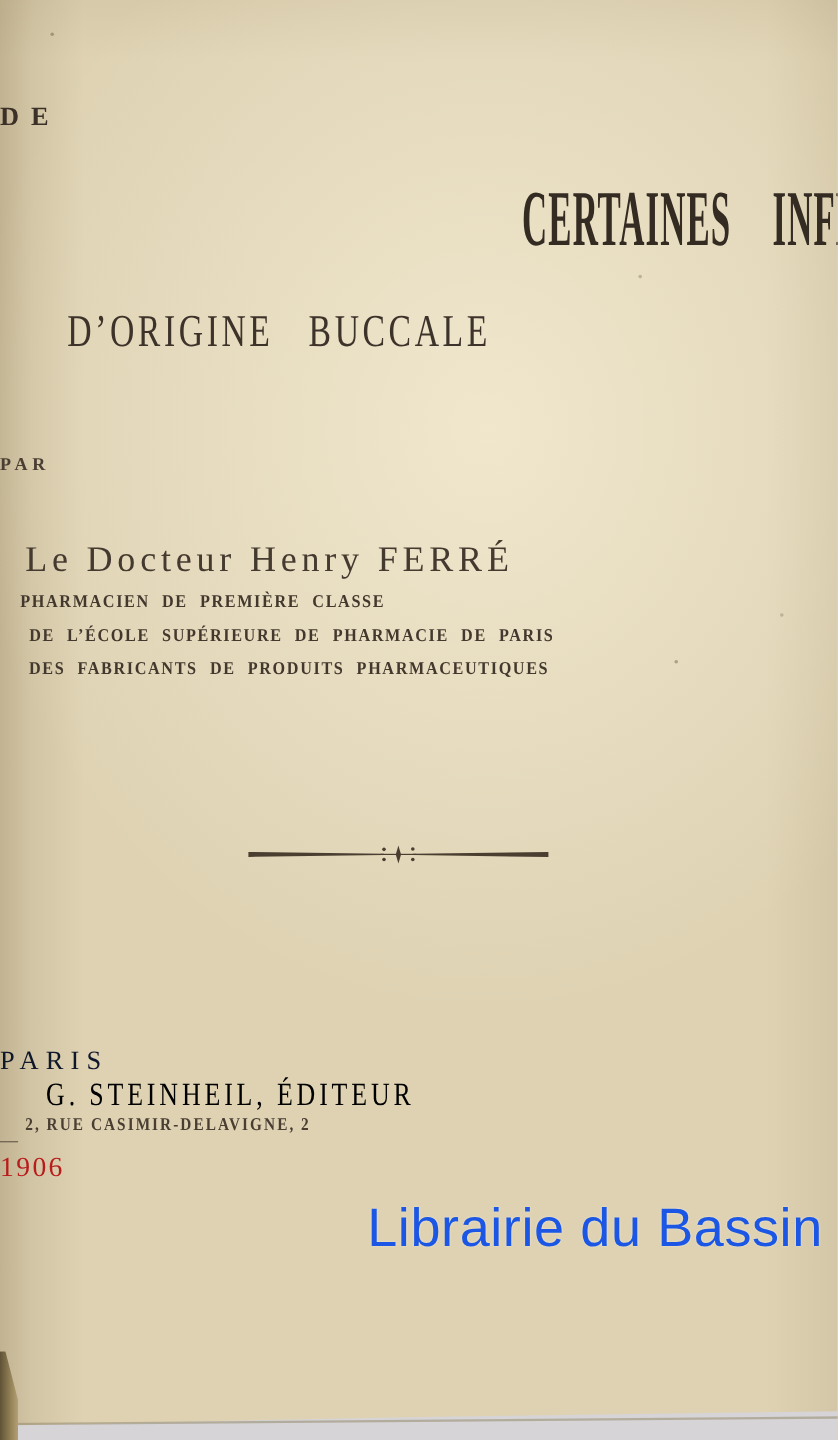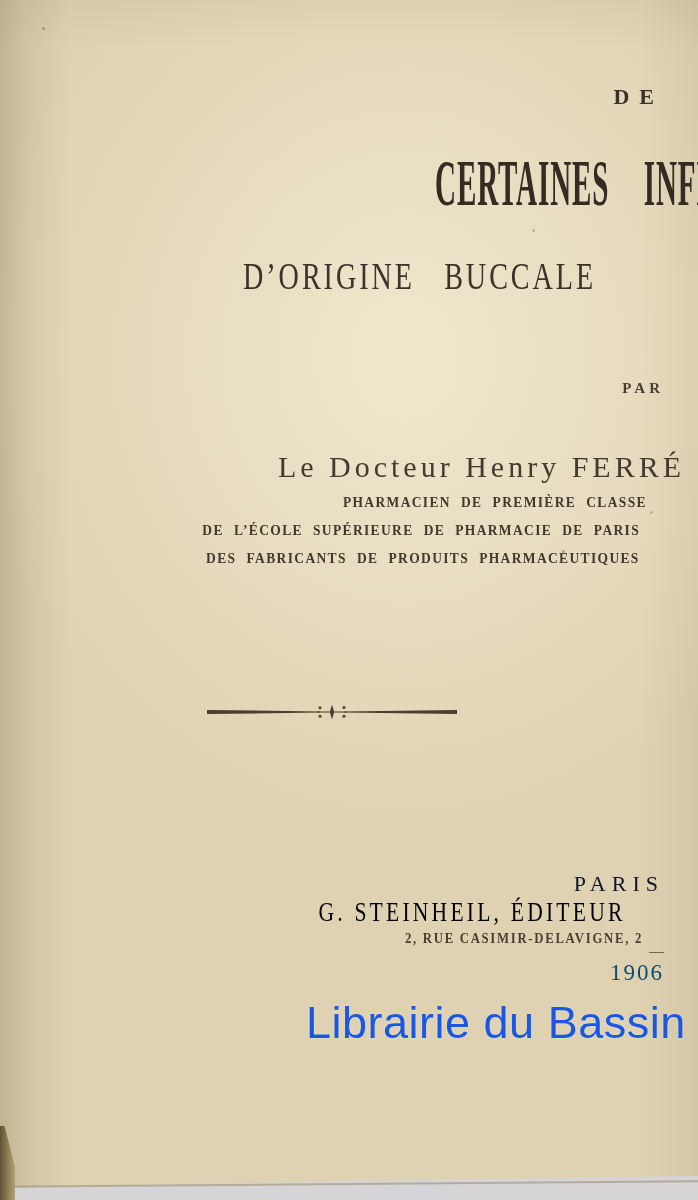--- a/index.html
+++ b/index.html
@@ -24,42 +24,42 @@
   }
   .cover-sliver{
     position:absolute;left:0;top:1126px;width:15px;height:74px;
     background:linear-gradient(to right,#5f5236,#9d8a5d 70%,#b3a077);
     clip-path:polygon(0 0, 30% 0, 100% 55%, 100% 100%, 0 100%);
   }
   .column{
     position:absolute;left:0;top:0;width:664px;height:1200px;
   }
   .tline{
-    position:absolute;left:0;width:100%;text-align:right;white-space:nowrap;
+    position:absolute;left:0;width:100%;text-align:left;white-space:nowrap;
     color:var(--ink,#43382d);line-height:1;
   }
   .cond{display:inline-block;}
   .pretitle{top:86px;font-size:22px;font-weight:bold;letter-spacing:10px;color:#3c3128;}
   .main-title{top:150px;font-size:66px;font-weight:bold;letter-spacing:2px;word-spacing:60px;color:#342b23;transform:translateX(20px);}
   .main-title .cond{transform:scaleX(0.44);transform-origin:50% 50%;}
   .subtitle{top:257px;font-size:38px;letter-spacing:4px;word-spacing:26px;color:#3d332a;transform:translateX(-6px);}
   .subtitle .cond{transform:scaleX(0.74);transform-origin:50% 50%;}
   .byline{top:381px;font-size:15px;font-weight:bold;letter-spacing:4px;color:#4a3e33;}
   .author{top:452px;font-size:30px;letter-spacing:4px;color:#453a2f;transform:translateX(21px);}
   .affiliations{top:496px;font-size:15px;font-weight:bold;letter-spacing:1.5px;word-spacing:6px;color:#4a3e33;}
   .affiliations .tline{position:static;display:block;line-height:28px;}
   .affiliations .cond{transform:scaleX(0.9);transform-origin:50% 50%;}
   .ornament{position:absolute;top:702px;left:0;width:100%;text-align:center;}
   .city{top:873px;font-size:22px;letter-spacing:6px;color:#0f172a;}
   .publisher{top:899px;font-size:27px;letter-spacing:4px;color:#000000;}
   .publisher .cond{transform:scaleX(0.8);transform-origin:50% 50%;}
   .address{top:931px;font-size:15px;font-weight:bold;letter-spacing:2px;color:#4a3e33;}
   .address .cond{transform:scaleX(0.85);transform-origin:50% 50%;}
   .separator{top:944px;font-size:15px;color:#4a3e33;}
-  .year{top:961px;font-size:23px;letter-spacing:2px;color:#0c4a6e;}
+  .year{top:961px;font-size:23px;letter-spacing:2px;color:#b91c1c;}
   .watermark{
     position:absolute;left:306px;top:997px;white-space:nowrap;
     font-family:"Liberation Sans", sans-serif;font-size:45px;letter-spacing:.5px;
     color:var(--watermark,#1b57e4);
     text-shadow:0 0 2px rgba(250,245,230,.6);
   }
   .speck{position:absolute;border-radius:50%;background:rgba(100,88,64,.45);}
   .speck.s1{left:42px;top:27px;width:3px;height:3px;}
   .speck.s2{left:532px;top:229px;width:3px;height:3px;background:rgba(110,98,74,.35);}
   .speck.s3{left:562px;top:550px;width:3px;height:3px;}

